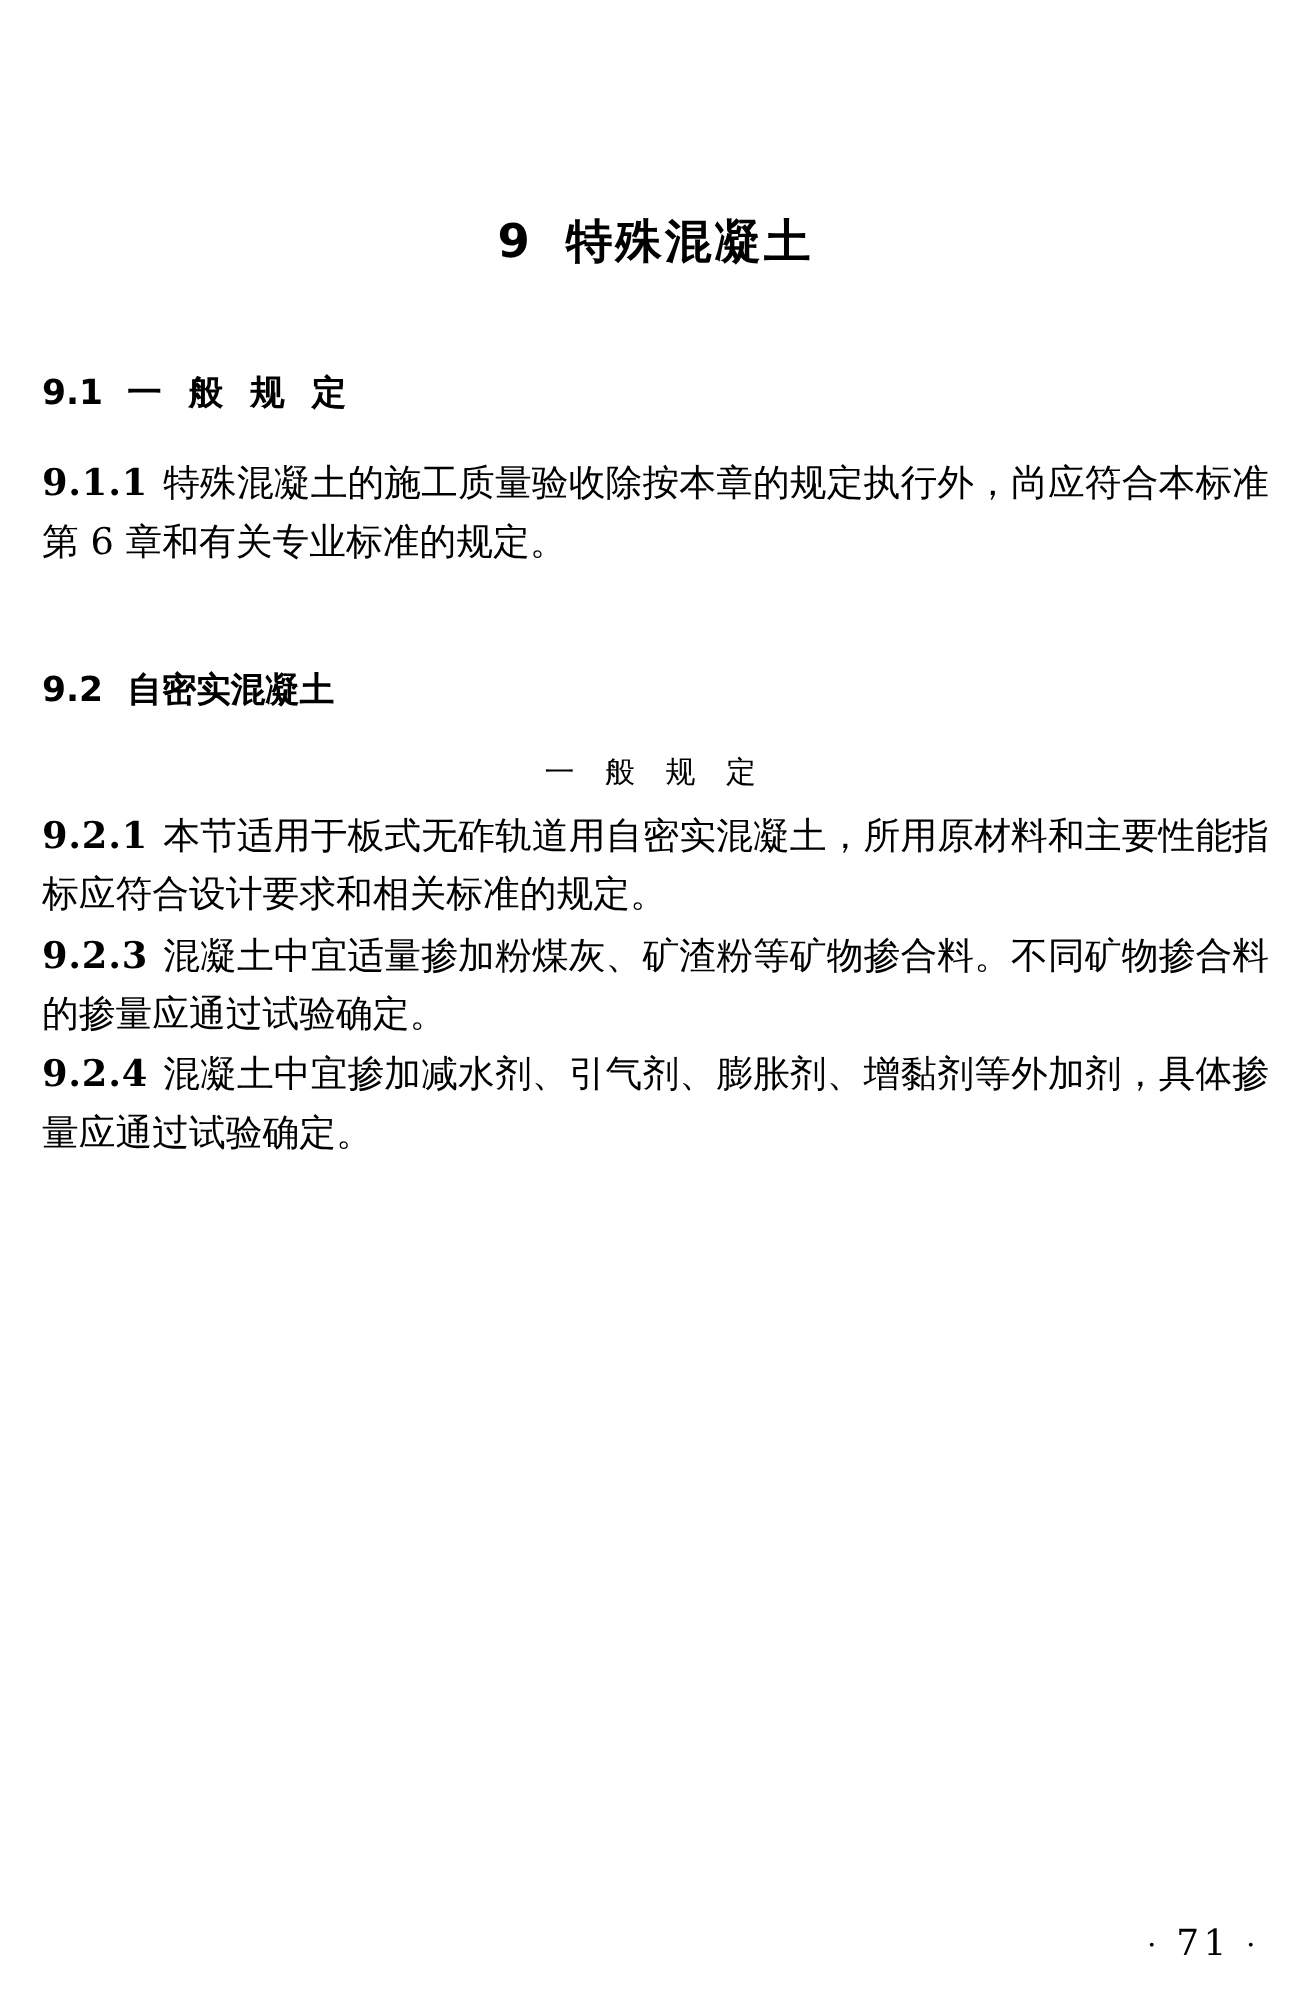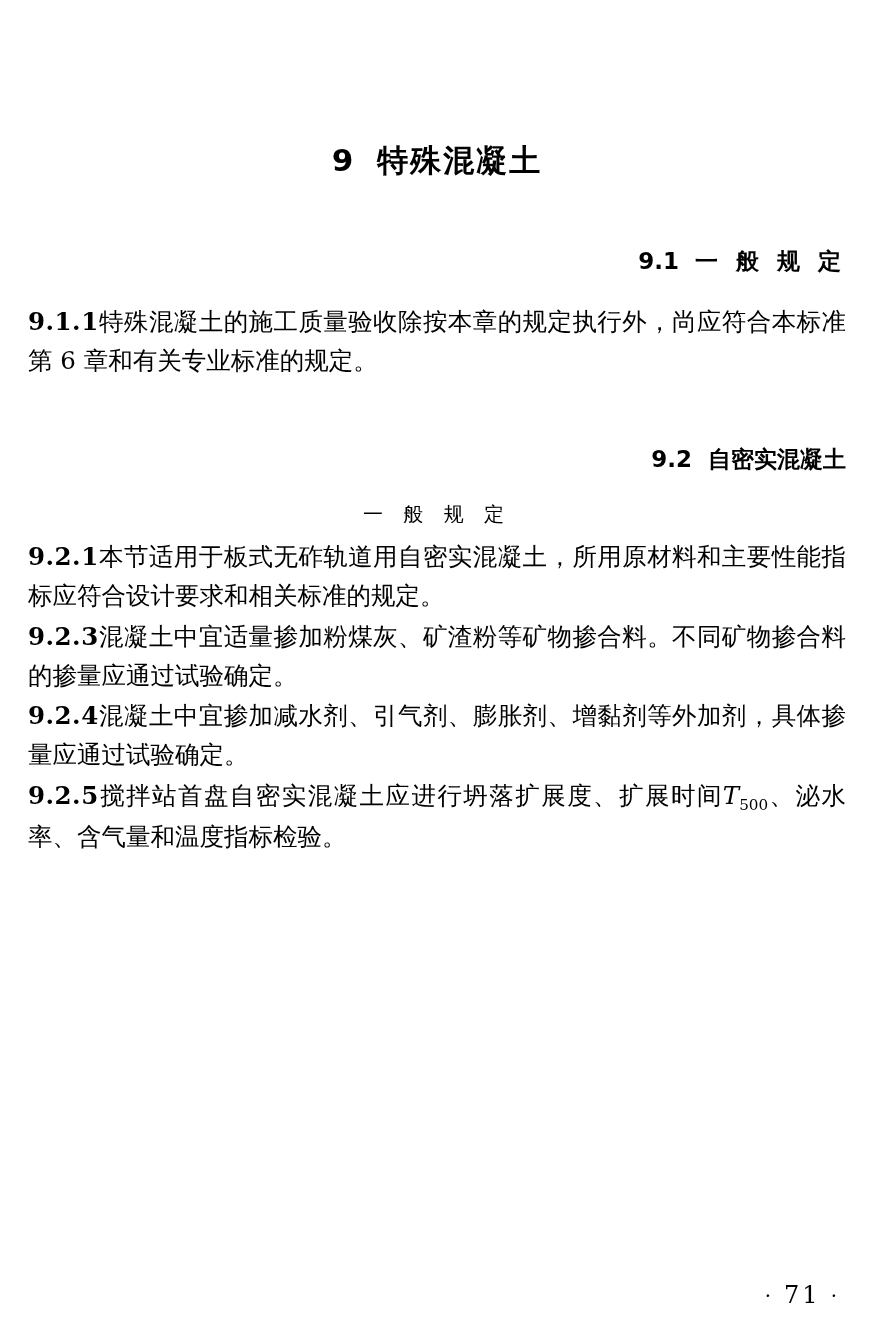--- a/index.html
+++ b/index.html
@@ -27,21 +27,21 @@
     font-weight: bold;
     letter-spacing: 2px;
     margin-top: 140px;
     margin-bottom: 0;
     font-family: "DejaVu Sans", "Liberation Sans", sans-serif;
   }
   .chapter-title .num {
     margin-right: 22px;
   }
   .section-title {
-    text-align: right;
+    text-align: left;
     font-size: 23px;
     font-weight: bold;
     margin-top: 64px;
     margin-bottom: 26px;
     font-family: "DejaVu Sans", "Liberation Sans", sans-serif;
   }
   .section-title .num {
     margin-right: 16px;
   }
   .section-title .sp {
@@ -59,20 +59,21 @@
     font-size: 24.5px;
     line-height: 1.58;
     margin: 0 0 2px 0;
     text-align: justify;
     text-justify: inter-ideograph;
     letter-spacing: 0px;
   }
   .clause .cnum {
     font-weight: bold;
     font-family: "DejaVu Serif", "Liberation Serif", serif;
+    margin-right: 10px;
     letter-spacing: 0.5px;
   }
   .clause .body {
     text-indent: 0;
   }
   .sub {
     font-size: 0.62em;
     vertical-align: sub;
   }
   .ital {
@@ -123,23 +124,20 @@
 
 
   <p class="clause">
     <span class="cnum">9.2.3</span><span class="body">混凝土中宜适量掺加粉煤灰、矿渣粉等矿物掺合料。不同矿物掺合料的掺量应通过试验确定。</span>
   </p>
 
   <p class="clause">
     <span class="cnum">9.2.4</span><span class="body">混凝土中宜掺加减水剂、引气剂、膨胀剂、增黏剂等外加剂，具体掺量应通过试验确定。</span>
   </p>
 
-  <p class="clause">
-    <span class="cnum">9.2.5</span><span class="body">搅拌站首盘自密实混凝土应进行坍落扩展度、扩展时间</span><span class="ital">T</span><span class="sub">500</span><span>、泌水率、含气量和温度指标检验。</span>
-  </p>
 
 
 
   <div class="footer">
     <span class="dot">·</span><span class="pg">71</span><span class="dot">·</span>
   </div>
 
 </div>
 
 </body></html>

